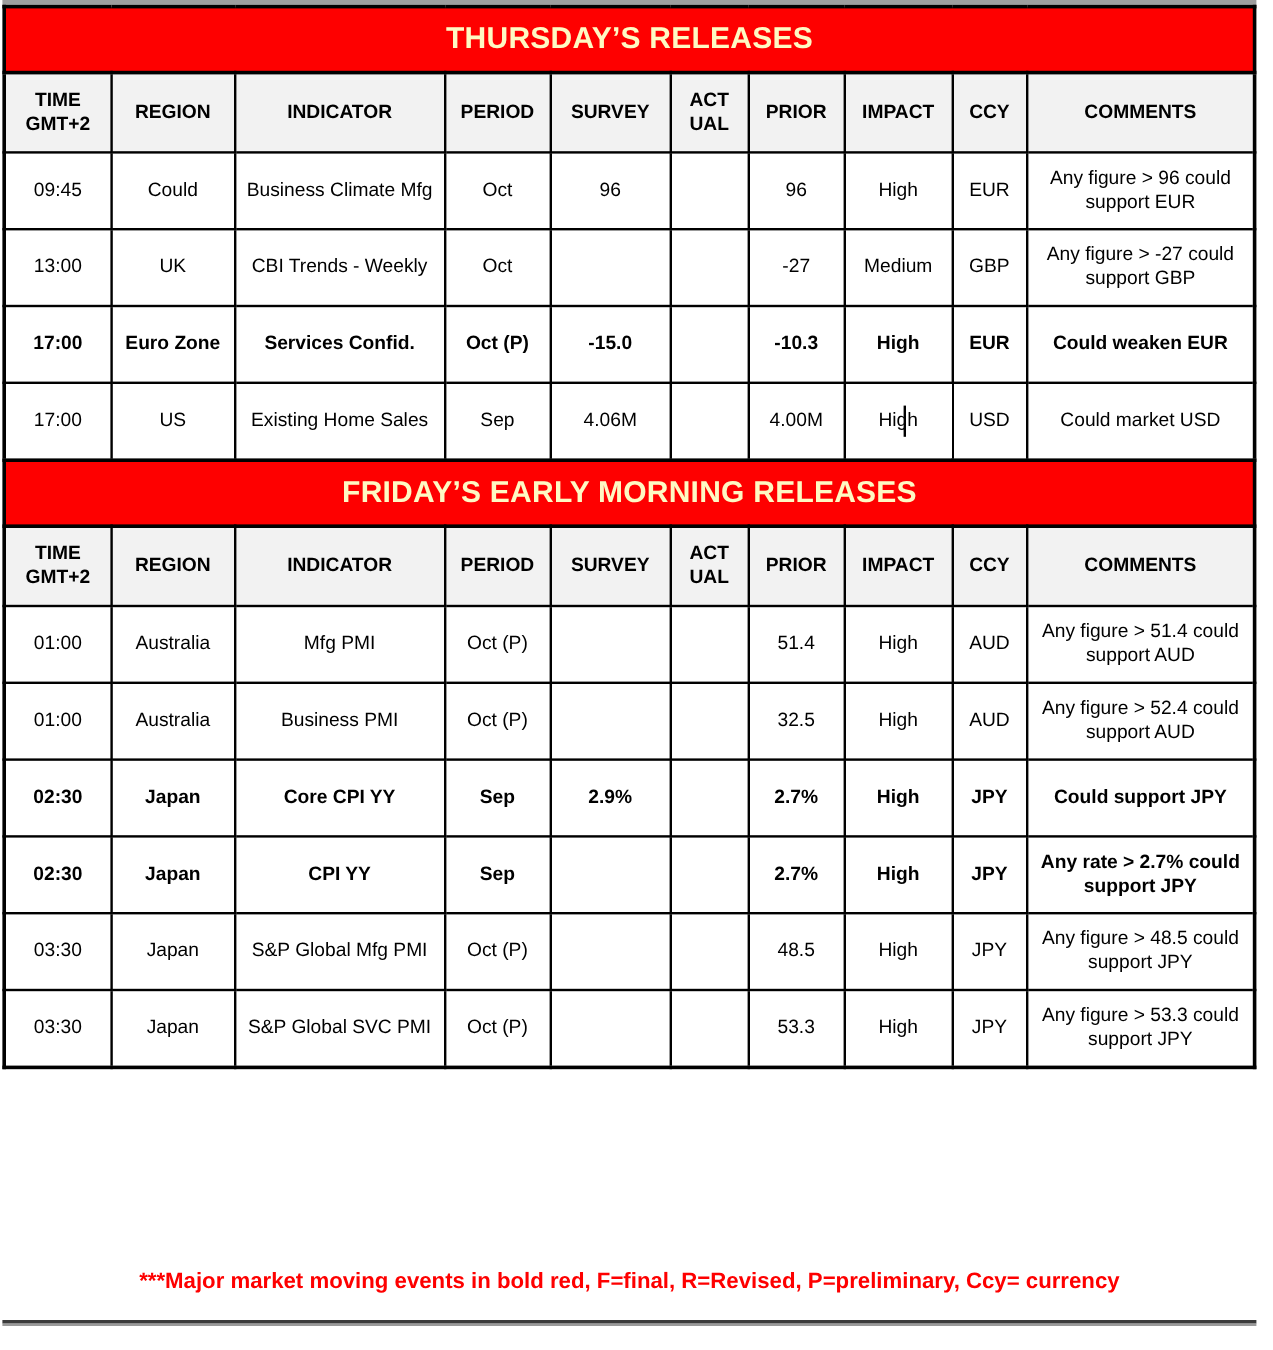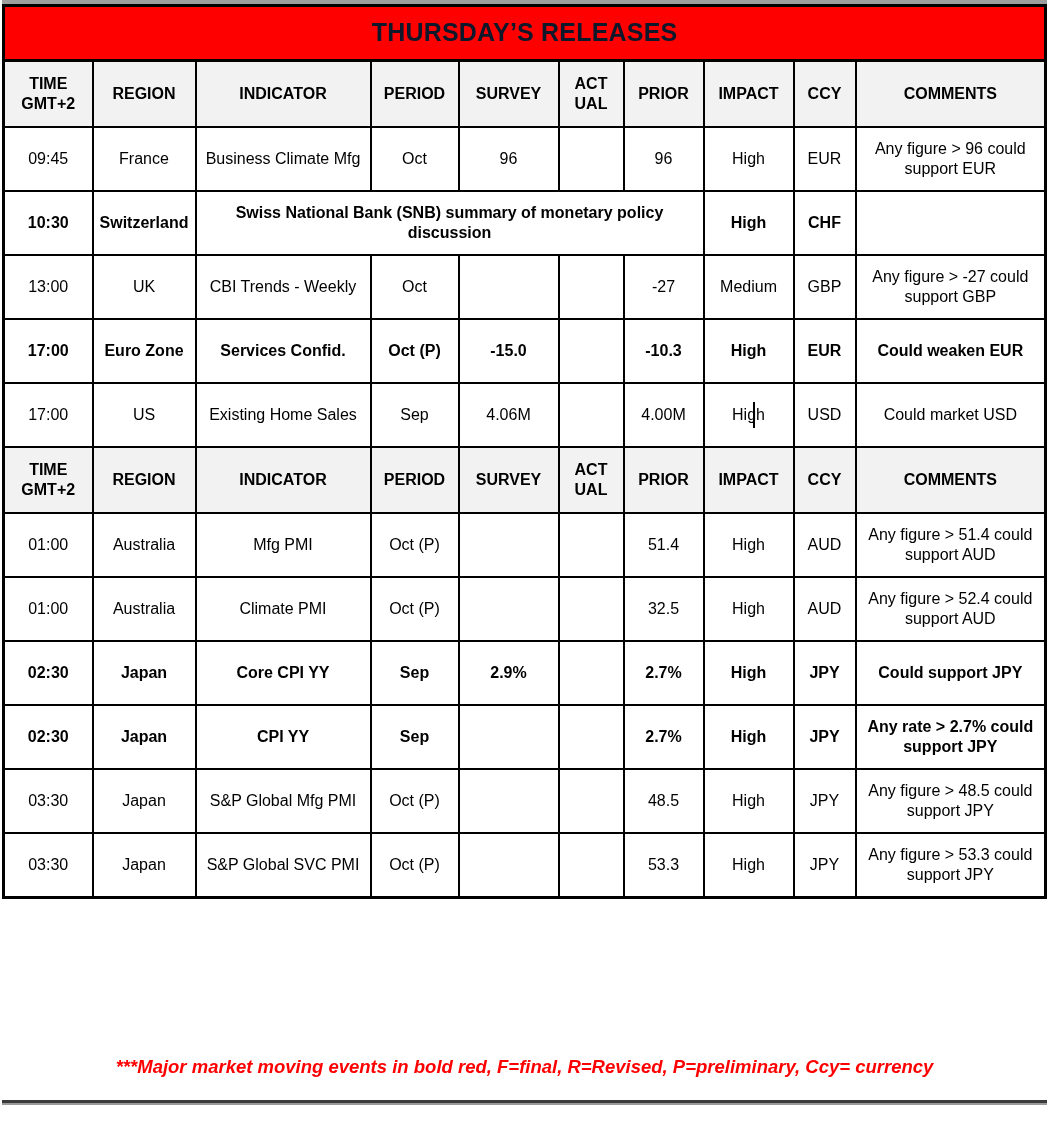--- a/index.html
+++ b/index.html
@@ -21,41 +21,41 @@
   }
   table.calendar th, table.calendar td {
     border:2px solid #000;
     text-align:center; vertical-align:middle;
     padding:2px 5px;
     font-size:16px; line-height:1.25;
     overflow-wrap:break-word; word-wrap:break-word;
     background:#fff;
   }
   tr.banner th {
-    background:#fe0000; color:#0f172a;
+    background:#fe0000; color:#fef9c3;
     font-weight:bold; font-size:25px; letter-spacing:0.2px;
     height:48px; border:3px solid #000;
   }
   tr.colhead th {
     background:#f2f2f2; font-weight:bold; height:60px;
   }
   tbody tr.data td { height:58px; }
   tr.bold-row td { font-weight:bold; }
 
   td.impact-cell { position:relative; }
   .text-caret {
     position:absolute; left:56%; top:50%;
     width:2px; height:26px; transform:translate(-50%,-50%);
     background:#000;
   }
 
   .footnote {
     position:absolute; left:2px; top:1056px; width:1045px;
     text-align:center; color:#fe0000;
-    font-weight:bold; font-style:italic; font-size:18.5px;
+    font-weight:bold; font-size:18.5px;
   }
   .bottom-rule {
     position:absolute; left:2px; top:1100px; width:1045px; height:0;
     border-top:3px solid #3b3b3b; border-bottom:2px solid #9a9a9a;
   }
 </style>
 </head>
 <body>
 
 <div class="page">
@@ -89,39 +89,31 @@
         <th>SURVEY</th>
         <th>ACT UAL</th>
         <th>PRIOR</th>
         <th>IMPACT</th>
         <th>CCY</th>
         <th>COMMENTS</th>
       </tr>
 
       <tr class="data">
         <td>09:45</td>
-        <td>France</td>
+        <td>Could</td>
         <td>Business Climate Mfg</td>
         <td>Oct</td>
         <td>96</td>
         <td></td>
         <td>96</td>
         <td>High</td>
         <td>EUR</td>
         <td>Any figure &gt; 96 could support EUR</td>
       </tr>
 
-      <tr class="data bold-row">
-        <td>10:30</td>
-        <td>Switzerland</td>
-        <td colspan="5">Swiss National Bank (SNB) summary of monetary policy discussion</td>
-        <td>High</td>
-        <td>CHF</td>
-        <td></td>
-      </tr>
 
       <tr class="data">
         <td>13:00</td>
         <td>UK</td>
         <td>CBI Trends - Weekly</td>
         <td>Oct</td>
         <td></td>
         <td></td>
         <td>-27</td>
         <td>Medium</td>
@@ -150,20 +142,23 @@
         <td>Sep</td>
         <td>4.06M</td>
         <td></td>
         <td>4.00M</td>
         <td class="impact-cell"><span>High</span><span class="text-caret"></span></td>
         <td>USD</td>
         <td>Could market USD</td>
       </tr>
 
 
+      <tr class="banner">
+        <th colspan="10">FRIDAY’S EARLY MORNING RELEASES</th>
+      </tr>
 
       <tr class="colhead">
         <th>TIME GMT+2</th>
         <th>REGION</th>
         <th>INDICATOR</th>
         <th>PERIOD</th>
         <th>SURVEY</th>
         <th>ACT UAL</th>
         <th>PRIOR</th>
         <th>IMPACT</th>
@@ -180,21 +175,21 @@
         <td></td>
         <td>51.4</td>
         <td>High</td>
         <td>AUD</td>
         <td>Any figure &gt; 51.4 could support AUD</td>
       </tr>
 
       <tr class="data">
         <td>01:00</td>
         <td>Australia</td>
-        <td>Climate PMI</td>
+        <td>Business PMI</td>
         <td>Oct (P)</td>
         <td></td>
         <td></td>
         <td>32.5</td>
         <td>High</td>
         <td>AUD</td>
         <td>Any figure &gt; 52.4 could support AUD</td>
       </tr>
 
       <tr class="data bold-row">

